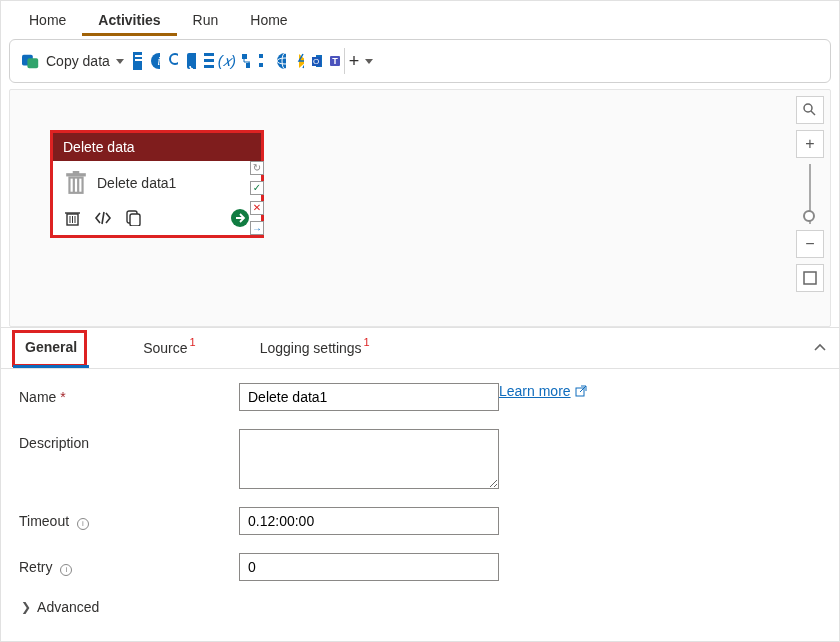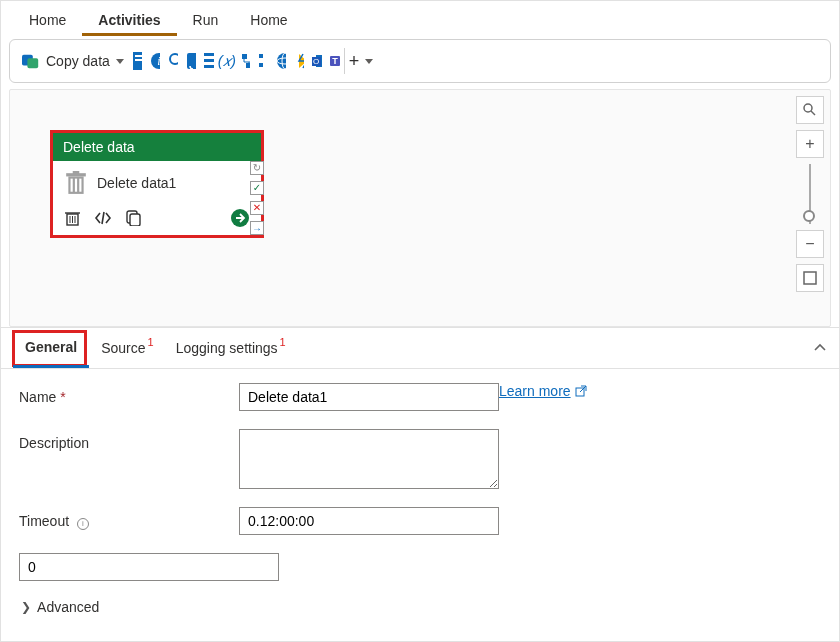--- a/index.html
+++ b/index.html
@@ -31,32 +31,32 @@
   .tb-btn { display: flex; align-items: center; gap: 6px; cursor: pointer; padding: 4px; }
   .tb-icon { width: 18px; height: 18px; display:flex; align-items:center; justify-content:center; }
   .tb-sep { width:1px; height:26px; background:#d1d1d1; }
   .chev { width:0;height:0;border-left:4px solid transparent;border-right:4px solid transparent;border-top:5px solid #605e5c; }
   
   .canvas-wrap { position: relative; margin: 0 8px; height: 238px; border:1px solid #e5e5e5; background:#fafafa; border-radius:2px; }
   .activity-card {
     position: absolute; left: 40px; top: 40px;
     width: 214px; border: 3px solid #d22; background:#fff;
   }
-  .act-head { background:#15803d; color:#fff; padding:6px 10px; font-weight:400; font-size:14px; }
+  .act-head { background:#7f1d1d; color:#fff; padding:6px 10px; font-weight:400; font-size:14px; }
   .act-body { display:flex; align-items:center; gap:10px; padding:10px 12px; }
   .act-foot { display:flex; align-items:center; gap:14px; padding:4px 12px 8px; }
   .trash-lg { width:22px; height:24px; }
   .side-handles { position:absolute; right:-3px; top:28px; width:14px; display:flex; flex-direction:column; gap:6px; }
   .side-handles div { width:14px; height:14px; border:1px solid #999; background:#fff; display:flex; align-items:center; justify-content:center; font-size:10px; line-height:1;}
   .zoom-ctrl { position:absolute; right:6px; top:6px; display:flex; flex-direction:column; gap:6px; align-items:center; }
   .zoom-btn { width:28px; height:28px; border:1px solid #d1d1d1; background:#fff; display:flex; align-items:center; justify-content:center; cursor:pointer; font-size:16px; color:#555;}
   .zoom-track { width:2px; height:60px; background:#aaa; position:relative; }
   .zoom-thumb { width:12px; height:12px; border-radius:50%; background:#fff; border:2px solid #888; position:absolute; left:-6px; top:46px; }
   
-  .prop-tabs-row { display:flex; align-items:center; border-top:1px solid #e1e1e1; border-bottom:1px solid #e1e1e1; padding:0 12px; height:42px; position:relative; }
+  .prop-tabs-row { display:flex; align-items:center; border-top:1px solid #e1e1e1; border-bottom:1px solid #e1e1e1; padding:0 12px; height:42px; position:relative;gap:42px; }
   .prop-tab { padding:0 12px; height:40px; display:flex; align-items:center; cursor:pointer; position:relative; color:#323130;}
   .prop-tab.active { font-weight:600; border-bottom:3px solid #0f6cbd; }
   .highlight-gen { position:absolute; left:11px; top:2px; width:75px; height:37px; border:3px solid #d22; pointer-events:none; }
   .badge { color:#d22; font-size:11px; position:relative; top:-6px; left:2px; }
   .prop-collapse { margin-left:auto; cursor:pointer; color:#666; }
   
   .form { padding: 14px 18px; }
   .frow { display:flex; align-items:flex-start; margin-bottom:18px; }
   .flabel { width:220px; padding-top:6px; }
   .req { color:#a4262c; }
@@ -282,19 +282,23 @@
     <textarea class="ftextarea" style=""></textarea>
   </div>
   <div class="frow">
     <div class="flabel">
       <span>Timeout</span>
       <span class="info-ic">i</span>
     </div>
     <input class="finput" value="0.12:00:00" style="">
   </div>
   <div class="frow">
+    <div class="flabel">
+      <span>Retry</span>
+      <span class="info-ic">i</span>
+    </div>
     <input class="finput" value="0" style="">
   </div>
   <div class="adv">
     <span class="adv-chev">❯</span>
     <span>Advanced</span>
   </div>
 </div>
 
 </body></html>

